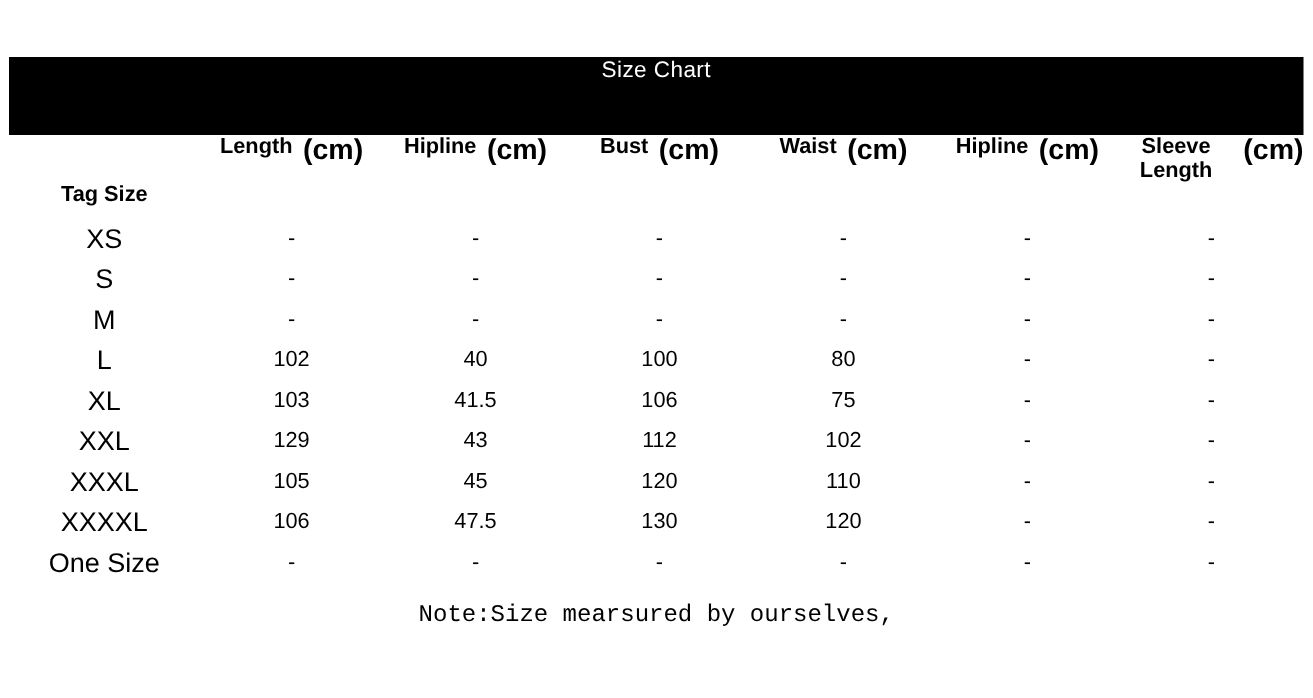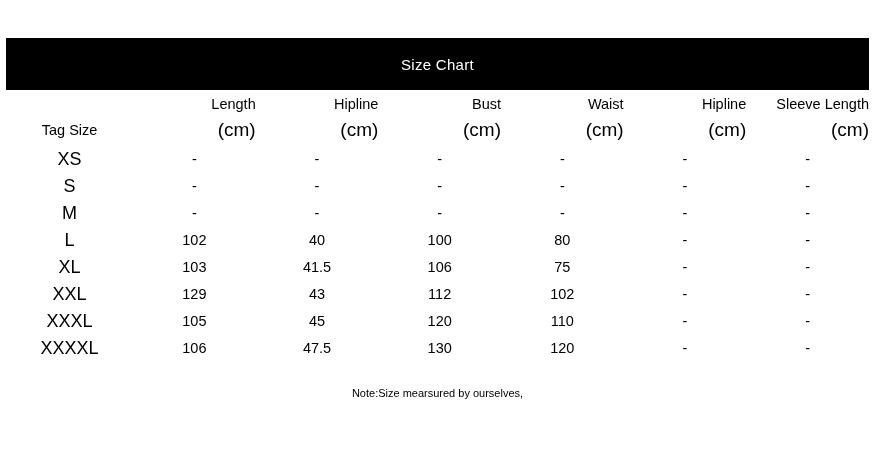--- a/index.html
+++ b/index.html
@@ -26,21 +26,21 @@
     top: 38px;
     width: 863px;
     background: #ffffff;
   }
   .chart-title {
     height: 52px;
     background: #000000;
     color: #ffffff;
     font-size: 15px;
     display: flex;
-    align-items: center;
+    align-items: flex-start;
     justify-content: center;
     letter-spacing: 0.3px;
   }
   table.size-table {
     width: 863px;
     border-collapse: collapse;
     table-layout: fixed;
   }
   table.size-table th,
   table.size-table td {
@@ -53,52 +53,54 @@
   col.c-tag { width: 127px; }
   col.c-col { width: 122.6px; }
 
   thead th {
     vertical-align: top;
     padding: 0;
   }
   .head-cell {
     height: 56px;
     display: flex;
-    flex-direction: column;
-    align-items: flex-end;
+    align-items: flex-start;
     justify-content: center;
     gap: 7px;
+    font-weight: bold;
   }
   .head-cell .unit {
     font-size: 19px;
   }
   .head-tag {
     height: 56px;
     display: flex;
     align-items: flex-end;
     justify-content: center;
     padding-bottom: 8px;
     box-sizing: border-box;
     font-size: 14.5px;
+    font-weight: bold;
   }
   tbody td {
     height: 27px;
     padding: 0;
     line-height: 27px;
   }
   tbody td.tag {
     font-size: 18px;
     margin-top: 46px;
   }
   .note {
-    margin-top: 20px;
+    margin-top: 10px;
     text-align: center;
-    font-size: 11px;
+    font-size: 16px;
     line-height: 22px;
     color: #000000;
+    font-family: Liberation Mono, monospace;
   }
 </style>
 </head>
 <body>
 
 <div class="page">
   <div class="chart-wrap">
 
     <div class="chart-title">
       <span>Size Chart</span>
@@ -223,20 +225,29 @@
         </tr>
         <tr>
           <td class="tag">XXXXL</td>
           <td>106</td>
           <td>47.5</td>
           <td>130</td>
           <td>120</td>
           <td>-</td>
           <td>-</td>
         </tr>
+        <tr>
+          <td class="tag">One Size</td>
+          <td>-</td>
+          <td>-</td>
+          <td>-</td>
+          <td>-</td>
+          <td>-</td>
+          <td>-</td>
+        </tr>
       </tbody>
     </table>
 
     <div class="note">
       <div>Note:Size mearsured by ourselves,</div>
     </div>
 
   </div>
 </div>
 

